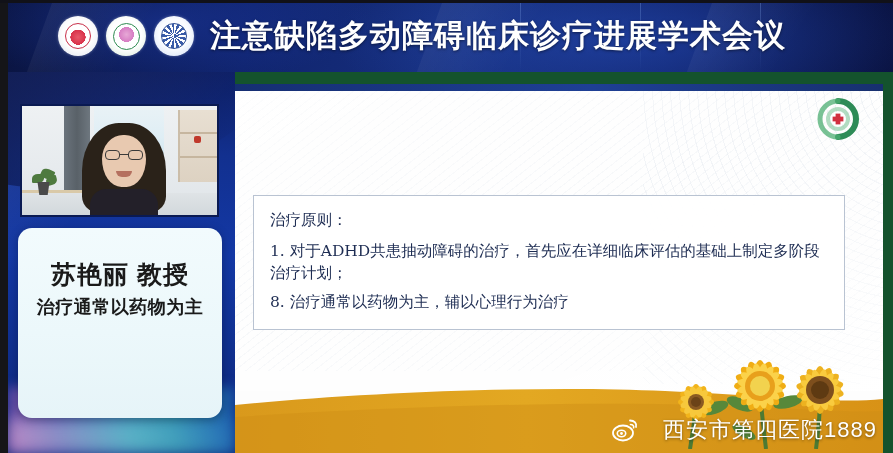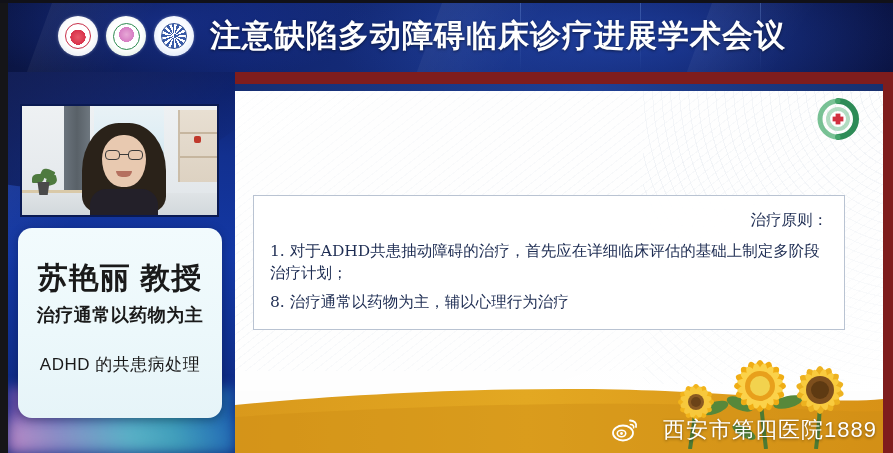--- a/index.html
+++ b/index.html
@@ -1,20 +1,20 @@
 <!DOCTYPE html>
 <html><head>
 <meta charset="utf-8">
 <style>
   * { margin:0; padding:0; box-sizing:border-box; }
   html,body { width:893px; height:453px; overflow:hidden; background:#000; }
   body { font-family:"Liberation Sans","DejaVu Sans",sans-serif; }
 
   #stage { position:relative; width:893px; height:453px; overflow:hidden;
-           background:#7f1d1d; }
+           background:#14532d; }
 
   
   .edge-left { position:absolute; left:0; top:0; width:8px; height:453px;
                background:#151518; z-index:40; }
   .edge-top  { position:absolute; left:0; top:0; width:893px; height:3px;
                background:#111118; z-index:40; }
 
   
   .header { position:absolute; left:0; top:0; width:893px; height:72px;
             background:
@@ -104,21 +104,21 @@
              background:#b5705f; border-radius:0 0 8px 8px; }
   .v-body { position:absolute; left:8px; bottom:0; width:68px; height:26px;
             background:#232029; border-radius:16px 16px 0 0; }
 
   
   .card { position:absolute; left:18px; top:228px; width:204px; height:190px;
           background:linear-gradient(180deg,#f2fbfd 0%,#ecf8fb 55%,#e6f4f8 100%);
           border-radius:14px; z-index:9;
           box-shadow:0 2px 10px rgba(0,0,0,.28);
           display:flex; flex-direction:column; align-items:center; padding-top:30px; }
-  .card .name { font-size:30px; font-weight:bold; color:#1a1a1a; letter-spacing:1px; }
+  .card .name { font-size:25px; font-weight:bold; color:#1a1a1a; letter-spacing:1px; }
   .card .org  { font-size:18px; font-weight:bold; color:#1a1a1a; margin-top:4px; letter-spacing:.5px; }
   .card .topic{ font-size:17px; color:#1a1a1a; margin-top:26px; letter-spacing:.5px; }
 
   
   .slide { position:absolute; left:235px; top:84px; width:648px; height:369px;
            background:#fdfdfd; overflow:hidden; }
   .slide-topbar { position:absolute; left:0; top:0; width:648px; height:7px;
                   background:linear-gradient(90deg,#152e72,#1e3f95 55%,#17306f); }
   .slide-tex { position:absolute; left:0; top:7px; width:648px; height:280px;
                background:
@@ -138,21 +138,21 @@
   .slide-title { position:absolute; left:26px; top:24px; z-index:6;
                  font-size:26px; font-weight:bold; color:#1b2d5e;
                  font-family:"DejaVu Serif","Liberation Serif",serif;
                  letter-spacing:1px; }
 
   .contentbox { position:absolute; left:18px; top:111px; width:592px; height:135px;
                 background:rgba(255,255,255,.92); border:1px solid #b9c3d2; z-index:6;
                 padding:13px 16px 0 16px; }
   .cb-line { font-family:"DejaVu Serif","Liberation Serif",serif;
              color:#1d2c52; font-size:15.5px; line-height:1.42; white-space:nowrap; }
-  .cb-head { margin-bottom:9px;text-align:right; }
+  .cb-head { margin-bottom:9px; }
   .cb-item { margin-bottom:7px; white-space:normal; }
 
   
   .wave { position:absolute; left:0; bottom:0; width:648px; height:82px; z-index:4; }
   .sunflowers { position:absolute; right:14px; bottom:4px; width:225px; height:105px; z-index:5; }
 
   
   .watermark { position:absolute; right:16px; bottom:8px; z-index:20;
                display:flex; align-items:center; gap:25px; }
   .wm-text { font-size:22px; color:#ffffff; letter-spacing:1px;
@@ -218,21 +218,20 @@
           <span class="r"></span>
       </div>
       <div class="v-mouth"></div>
       <div class="v-body"></div>
     </div>
   </div>
 
   <div class="card">
     <div class="name">苏艳丽 教授</div>
     <div class="org">治疗通常以药物为主</div>
-    <div class="topic">ADHD 的共患病处理</div>
   </div>
 
   <div class="slide">
     <div class="slide-tex"></div>
     <div class="slide-tex2"></div>
     <div class="slide-wash"></div>
     <div class="slide-topbar"></div>
 
     <div class="slide-logo">
       <svg viewBox="0 0 42 42" width="42" height="42">

